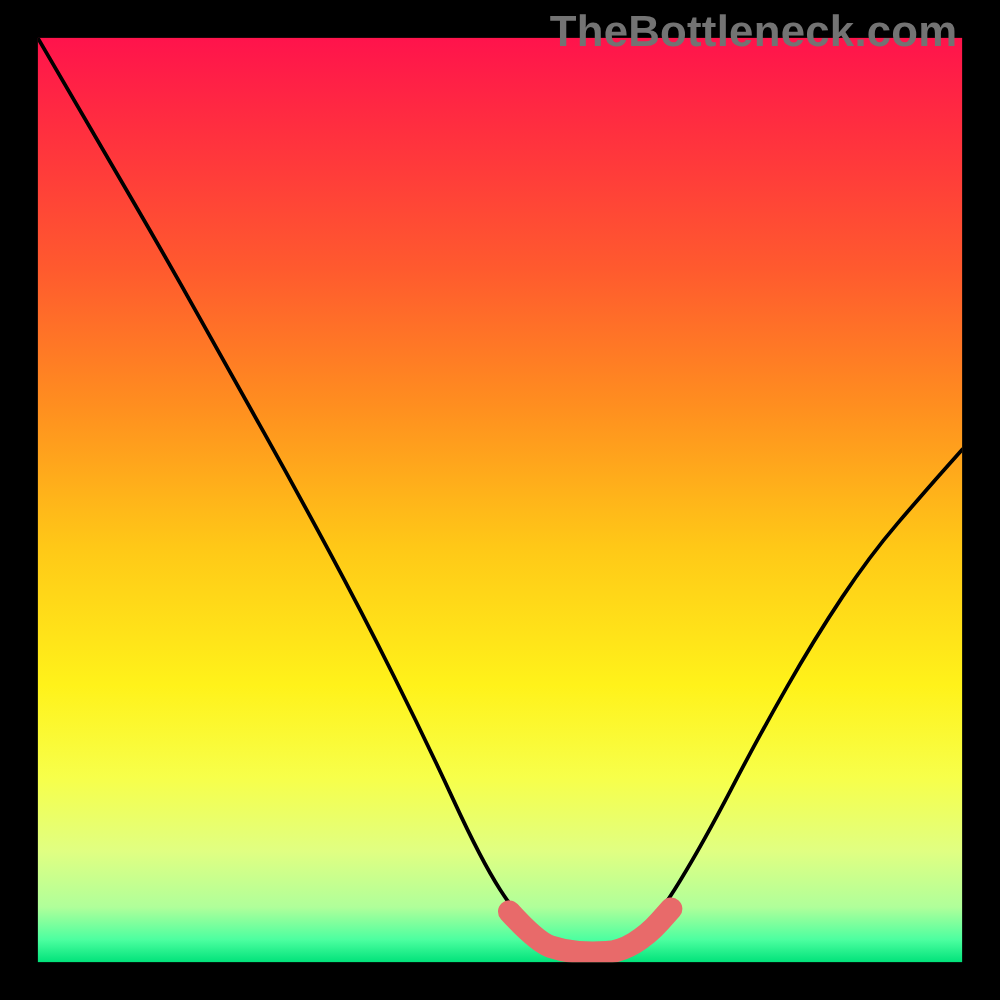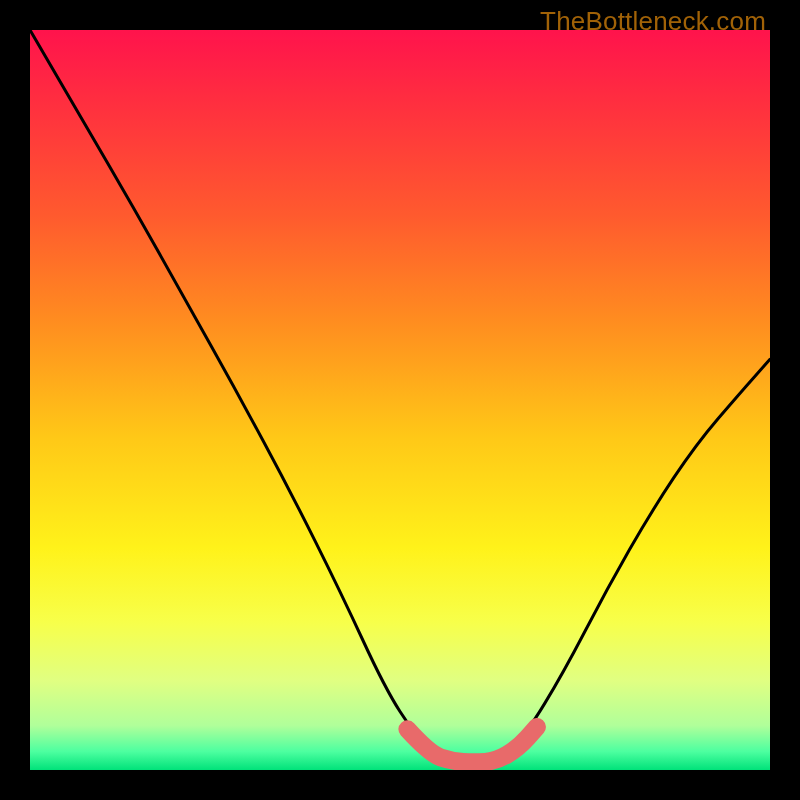--- a/index.html
+++ b/index.html
@@ -36,23 +36,23 @@
     left: 0;
     top: 0;
     width: 100%;
     height: 100%;
   }
   .watermark {
     position: absolute;
     top: 6px;
     right: 34px;
     font-family: Arial, Helvetica, sans-serif;
-    font-size: 26px;
-    font-weight: 400;
-    color: #a16207;
+    font-size: 35px;
+    font-weight: 700;
+    color: #737373;
     letter-spacing: 0.2px;
   }
 </style>
 </head>
 <body>
 <div class="frame">
 
   <div class="plot-area">
     <svg class="gradient-bg" viewBox="0 0 740 740" preserveAspectRatio="none">
       <defs>

